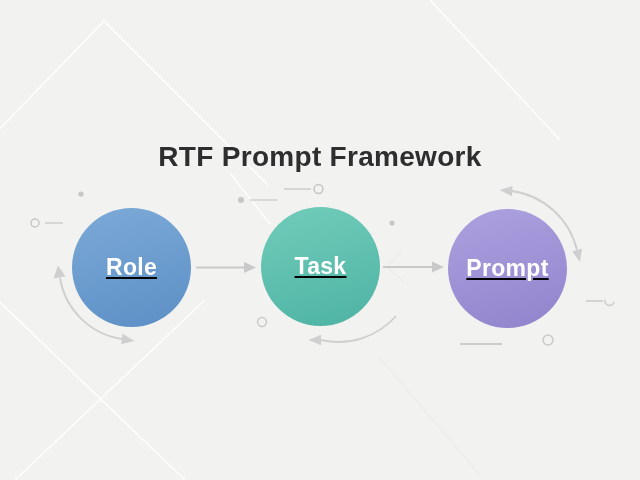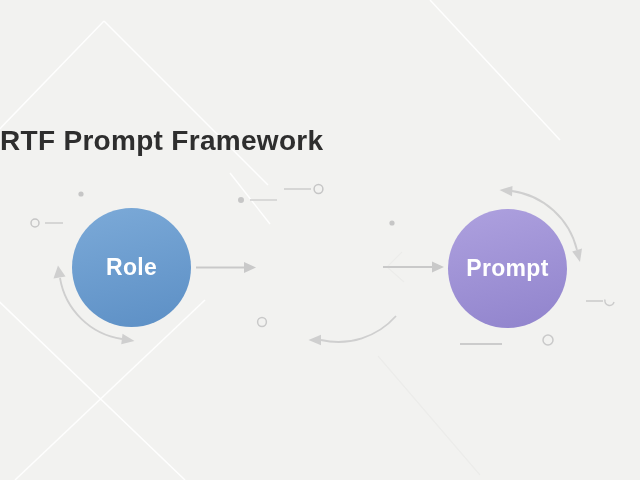--- a/index.html
+++ b/index.html
@@ -18,34 +18,36 @@
   svg.layer {
     position: absolute;
     left: 0; top: 0;
     width: 640px; height: 480px;
     pointer-events: none;
   }
   .title {
     position: absolute;
     left: 0; right: 0;
     top: 125px;
-    margin: 0;
+    margin: 16px;
+    text-align: center;
     font-size: 28px;
     font-weight: 700;
     letter-spacing: 0.3px;
     color: #2e2e2e;
   }
   .node {
     position: absolute;
     width: 119px;
     height: 119px;
     border-radius: 50%;
     display: flex;
     align-items: center;
     justify-content: center;
+    text-decoration: underline;
   }
   .node span {
     color: #ffffff;
     font-size: 23px;
     font-weight: 700;
     letter-spacing: 0.3px;
   }
   .node-role   { left: 72px;  top: 208px; background: linear-gradient(165deg, #7caad8 0%, #5c8fc5 100%); }
   .node-task   { left: 261px; top: 207px; background: linear-gradient(165deg, #72ccba 0%, #4db3a3 100%); }
   .node-format { left: 448px; top: 209px; background: linear-gradient(165deg, #aea1df 0%, #9083cc 100%); }
@@ -120,17 +122,20 @@
     <line x1="460" y1="344" x2="502" y2="344" stroke="#cccccc" stroke-width="2"></line>
     <g stroke="#cccccc" fill="none">
       <line x1="586" y1="301" x2="603" y2="301" stroke-width="1.6"></line>
       <path d="M 605 299.5 a 4.5 4.5 0 0 0 9 2.5" stroke-width="1.5"></path>
     </g>
   </svg>
 
   <div class="node node-role">
     <span>Role</span>
   </div>
+  <div class="node node-task">
+    <span>Task</span>
+  </div>
   <div class="node node-format">
     <span>Prompt</span>
   </div>
 
 </div>
 
 </body></html>

